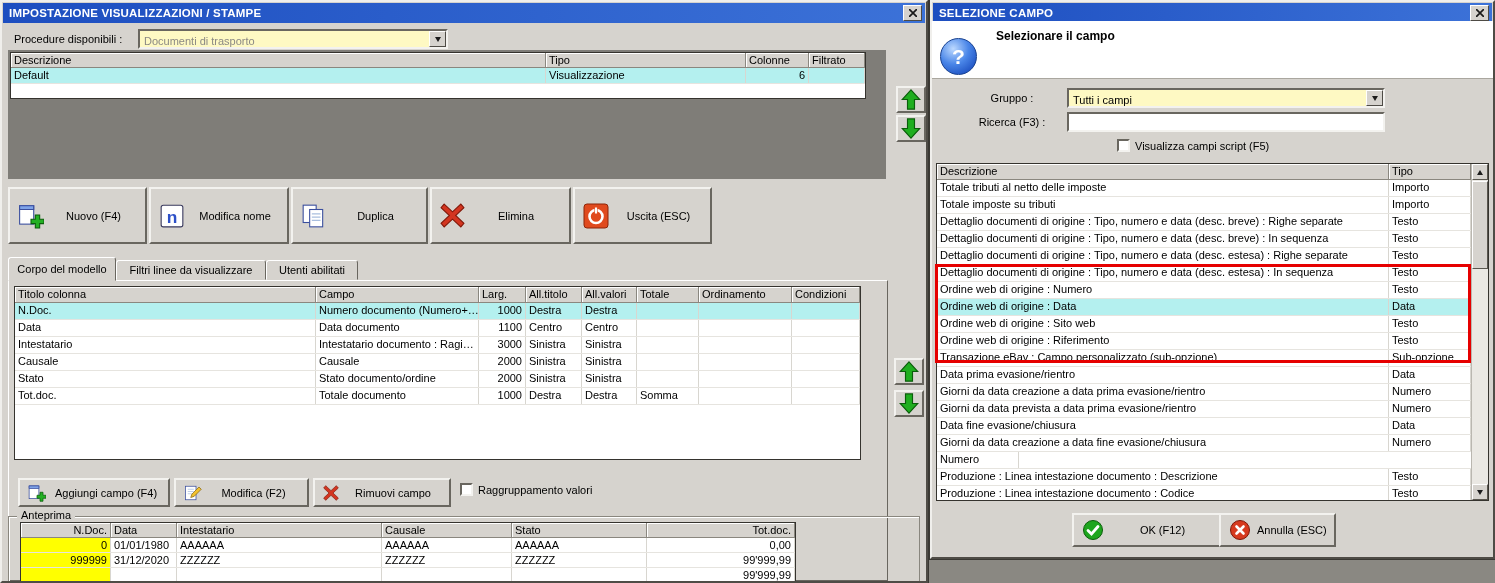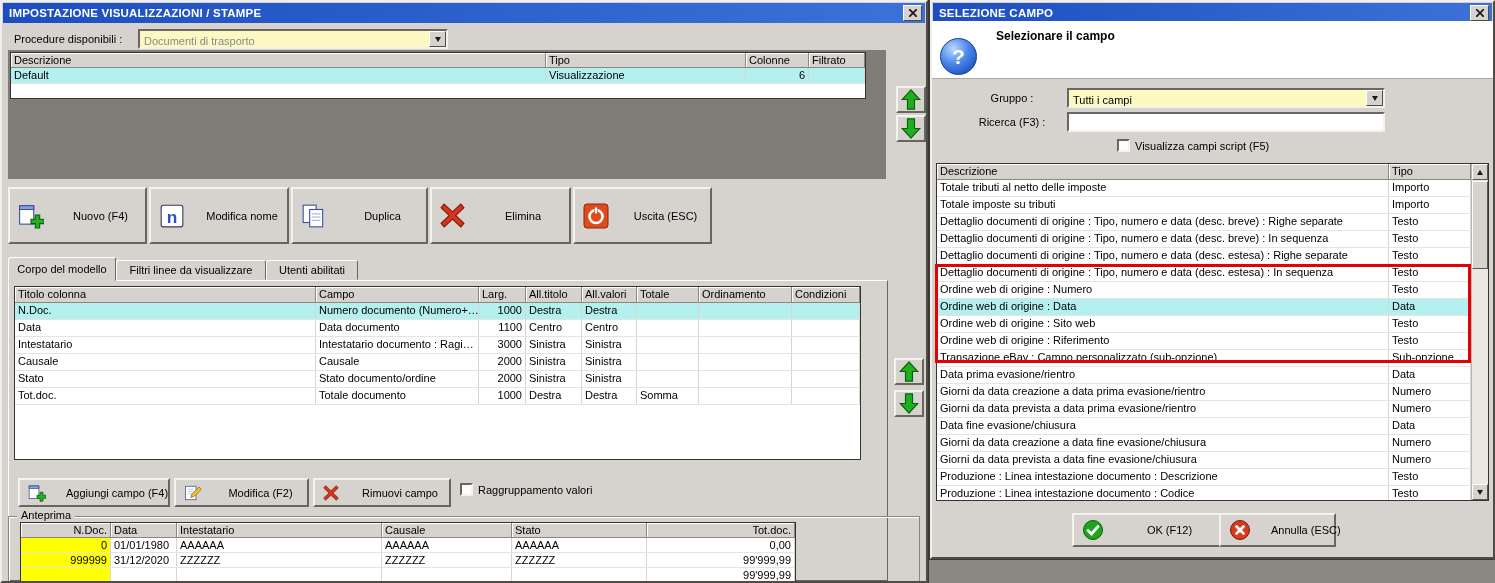--- a/index.html
+++ b/index.html
@@ -4,21 +4,21 @@
 <style>
   *{margin:0;padding:0;box-sizing:border-box;cursor:default}
   html,body{width:1495px;height:583px;overflow:hidden}
   body{position:relative;background:#8a8882;font-family:"Liberation Sans",sans-serif;font-size:11px;color:#000}
   .abs{position:absolute}
   .win{position:absolute;background:#d6d3ce;border:2px solid;border-color:#f0efec #4f4c46 #4f4c46 #f0efec;overflow:hidden;box-shadow:0 0 0 1px #3a3833}
   .titlebar{position:absolute;left:1px;top:1px;right:1px;height:20px;background:linear-gradient(90deg,#1d4ec0,#3c72d8);display:flex;align-items:center;padding:0 3px 0 6px;color:#fff;font-weight:bold;font-size:11.5px;letter-spacing:.2px}
   .win-close{margin-left:auto;width:19px;height:16px;background:#d6d3ce;border:1px solid;border-color:#fff #4e4b45 #4e4b45 #fff;display:flex;align-items:center;justify-content:center}
   .raised{background:#d6d3ce;border:2px solid;border-color:#f3f2ef #69665f #69665f #f3f2ef}
   .raised-thin{background:#d6d3ce;border:1px solid;border-color:#fff #5a574f #5a574f #fff}
-  .btn{display:flex;align-items:center;gap:20px;padding:0 8px}
+  .btn{display:flex;align-items:center;gap:6px;padding:0 8px}
   .btn .lbl{flex:1;text-align:center;white-space:nowrap}
   .combo{position:absolute;height:20px;background:#fef9c3;border:2px solid;border-color:#69665f #f3f2ef #f3f2ef #69665f;display:flex;align-items:flex-end}
   .combo .val{flex:1;padding:0 4px;white-space:nowrap;overflow:hidden}
   .combo.disabled .val{color:#8b8984}
   .combo .drop{width:17px;height:100%;background:#d6d3ce;border:1px solid;border-color:#fff #4e4b45 #4e4b45 #fff;display:flex;align-items:center;justify-content:center}
   .textbox{position:absolute;border:2px solid;border-color:#69665f #f3f2ef #f3f2ef #69665f;background:#fff;font:11px "Liberation Sans",sans-serif;padding:0 4px;outline:none}
   .checkbox{position:absolute;width:13px;height:13px;background:#fff;border:2px solid;border-color:#69665f #f3f2ef #f3f2ef #69665f}
   .tri-down{width:0;height:0;border-left:3.5px solid transparent;border-right:3.5px solid transparent;border-top:5px solid #1c1c1c}
   .tri-up{width:0;height:0;border-left:3.5px solid transparent;border-right:3.5px solid transparent;border-bottom:5px solid #1c1c1c}
   .tbl{position:absolute;background:#fff;border:1px solid #35332e;overflow:hidden}
@@ -454,21 +454,20 @@
           <div class="td f0">Data fine evasione/chiusura</div>
           <div class="td f1">Data</div>
         </div>
 
         <div class="tr data">
           <div class="td f0">Giorni da data creazione a data fine evasione/chiusura</div>
           <div class="td f1">Numero</div>
         </div>
 
         <div class="tr data">
-          <div class="td f0">Giorni da data prevista a data fine evasione/chiusura</div>
           <div class="td f1">Numero</div>
         </div>
 
         <div class="tr data">
           <div class="td f0">Produzione : Linea intestazione documento : Descrizione</div>
           <div class="td f1">Testo</div>
         </div>
 
         <div class="tr data">
           <div class="td f0">Produzione : Linea intestazione documento : Codice</div>

